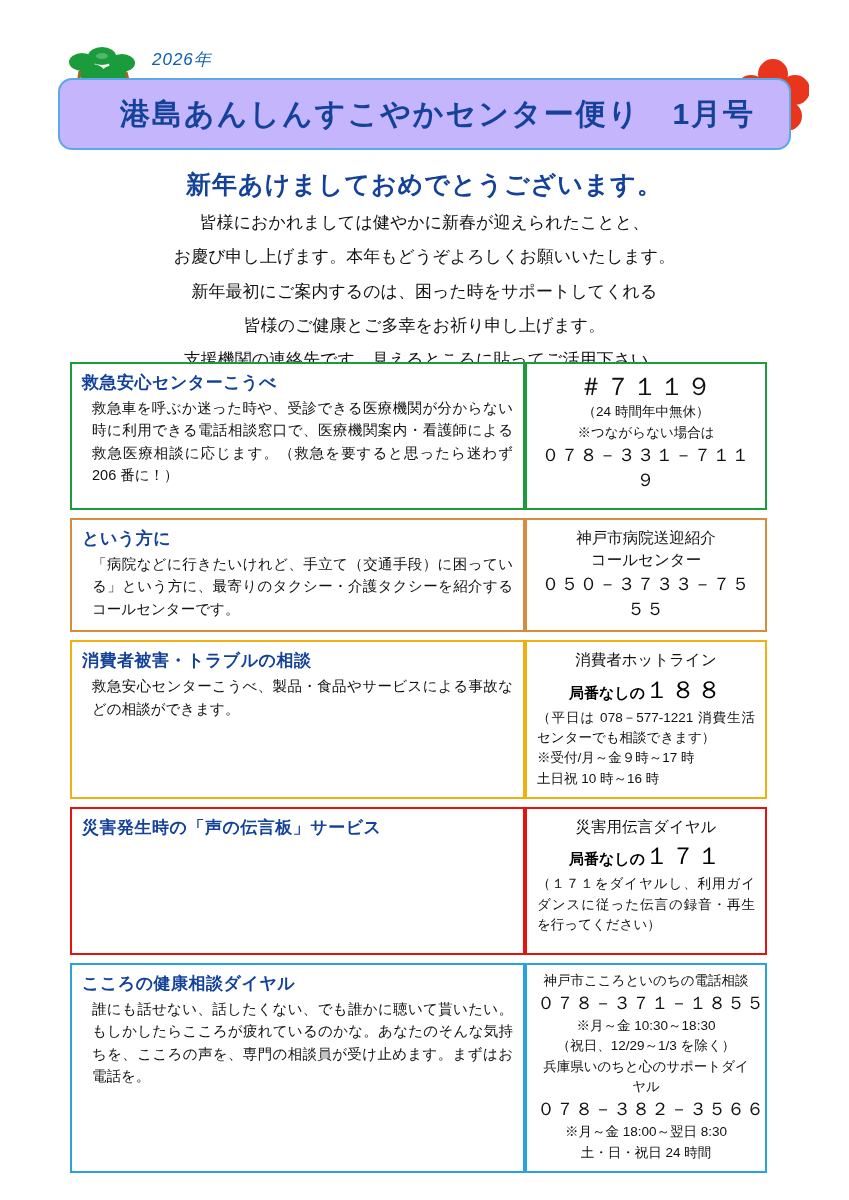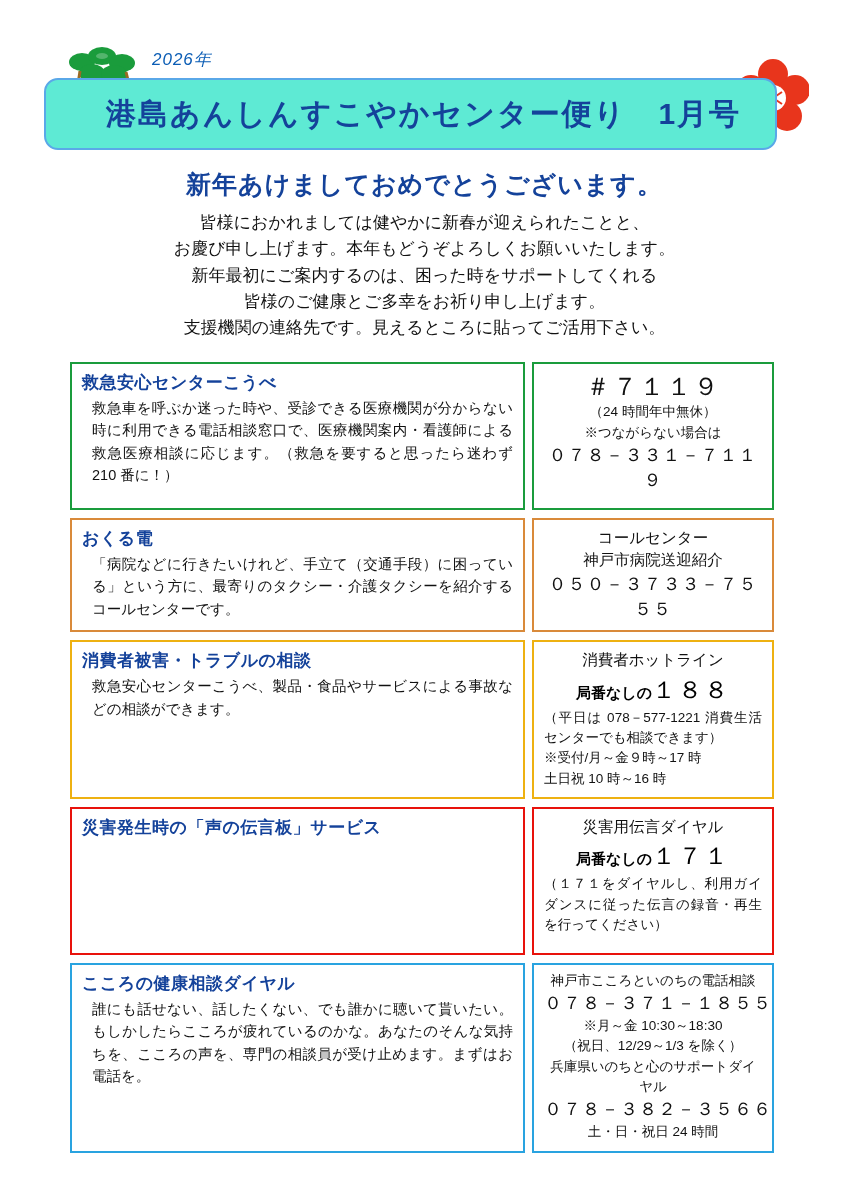--- a/index.html
+++ b/index.html
@@ -19,25 +19,25 @@
     position: absolute;
     left: 152px;
     top: 48px;
     font-size: 17px;
     font-style: italic;
     color: #0b5db5;
     letter-spacing: 1px;
   }
   .title-bar {
     position: absolute;
-    left: 44px;
+    left: 58px;
     top: 78px;
     width: 733px;
     height: 72px;
-    background: #5eead4;
+    background: #c4b5fd;
     border: 2px solid #5aa8e8;
     border-radius: 14px;
   }
   .title-text {
     position: absolute;
     left: 0; right: 0; top: 50%;
     transform: translateY(-50%);
     text-align: center;
     font-size: 30px;
     font-weight: bold;
@@ -72,32 +72,32 @@
     font-size: 25px;
     font-weight: bold;
     color: #14429a;
     letter-spacing: 1px;
     margin-bottom: 9px;
   }
   .greeting .line {
     font-size: 17px;
     line-height: 1.55;
     color: #111;
+    margin-top: 8px;
   }
 
   
   .items {
     position: absolute;
     left: 70px;
     top: 362px;
     width: 712px;
   }
   .row {
     display: flex;
-    gap: 7px;
     margin-bottom: 8px;
   }
   .cell-left, .cell-right {
     border-width: 2px;
     border-style: solid;
     padding: 7px 10px 8px 10px;
     background: #fff;
   }
   .cell-left { width: 455px; }
   .cell-right { width: 242px; text-align: center; }
@@ -221,38 +221,38 @@
   <div class="line">新年最初にご案内するのは、困った時をサポートしてくれる</div>
   <div class="line">皆様のご健康とご多幸をお祈り申し上げます。</div>
   <div class="line">支援機関の連絡先です。見えるところに貼ってご活用下さい。</div>
 </div>
 
 <div class="items">
 
   <div class="row row1">
     <div class="cell-left">
       <div class="item-title">救急安心センターこうべ</div>
-      <div class="item-body">救急車を呼ぶか迷った時や、受診できる医療機関が分からない時に利用できる電話相談窓口で、医療機関案内・看護師による救急医療相談に応じます。（救急を要すると思ったら迷わず 210 番に！）</div>
+      <div class="item-body">救急車を呼ぶか迷った時や、受診できる医療機関が分からない時に利用できる電話相談窓口で、医療機関案内・看護師による救急医療相談に応じます。（救急を要すると思ったら迷わず 206 番に！）</div>
     </div>
     <div class="cell-right">
       <div class="r-big">＃７１１９</div>
       <div class="r-small">（24 時間年中無休）</div>
       <div class="r-small">※つながらない場合は</div>
       <div class="r-mid">０７８－３３１－７１１９</div>
     </div>
   </div>
 
   <div class="row row2">
     <div class="cell-left">
-      <div class="item-title">おくる電</div>
+      <div class="item-title">という方に</div>
       <div class="item-body">「病院などに行きたいけれど、手立て（交通手段）に困っている」という方に、最寄りのタクシー・介護タクシーを紹介するコールセンターです。</div>
     </div>
     <div class="cell-right">
+      <div class="r-head">神戸市病院送迎紹介</div>
       <div class="r-head">コールセンター</div>
-      <div class="r-head">神戸市病院送迎紹介</div>
       <div class="r-mid">０５０－３７３３－７５５５</div>
     </div>
   </div>
 
   <div class="row row3">
     <div class="cell-left">
       <div class="item-title">消費者被害・トラブルの相談</div>
       <div class="item-body">救急安心センターこうべ、製品・食品やサービスによる事故などの相談ができます。</div>
     </div>
     <div class="cell-right">
@@ -284,17 +284,18 @@
       <div class="item-title">こころの健康相談ダイヤル</div>
       <div class="item-body">誰にも話せない、話したくない、でも誰かに聴いて貰いたい。もしかしたらこころが疲れているのかな。あなたのそんな気持ちを、こころの声を、専門の相談員が受け止めます。まずはお電話を。</div>
     </div>
     <div class="cell-right">
       <div class="r-small">神戸市こころといのちの電話相談</div>
       <div class="r-mid nowrap">０７８－３７１－１８５５</div>
       <div class="r-note">※月～金 10:30～18:30</div>
       <div class="r-note">（祝日、12/29～1/3 を除く）</div>
       <div class="r-small">兵庫県いのちと心のサポートダイヤル</div>
       <div class="r-mid nowrap">０７８－３８２－３５６６</div>
+      <div class="r-note">※月～金 18:00～翌日 8:30</div>
       <div class="r-note">土・日・祝日 24 時間</div>
     </div>
   </div>
 
 </div>
 
 </body></html>

